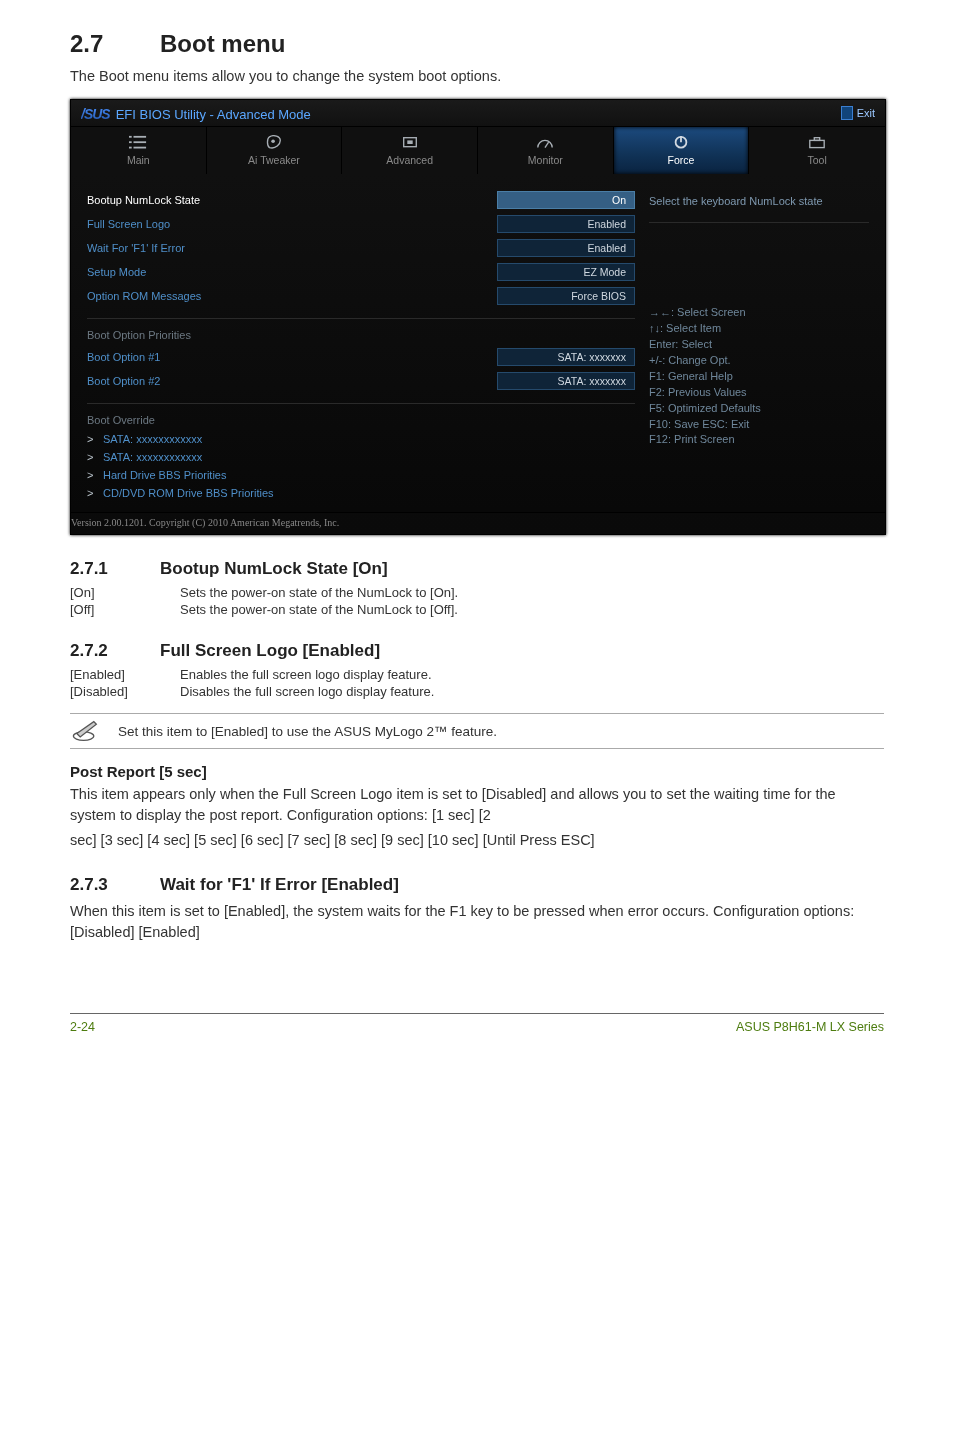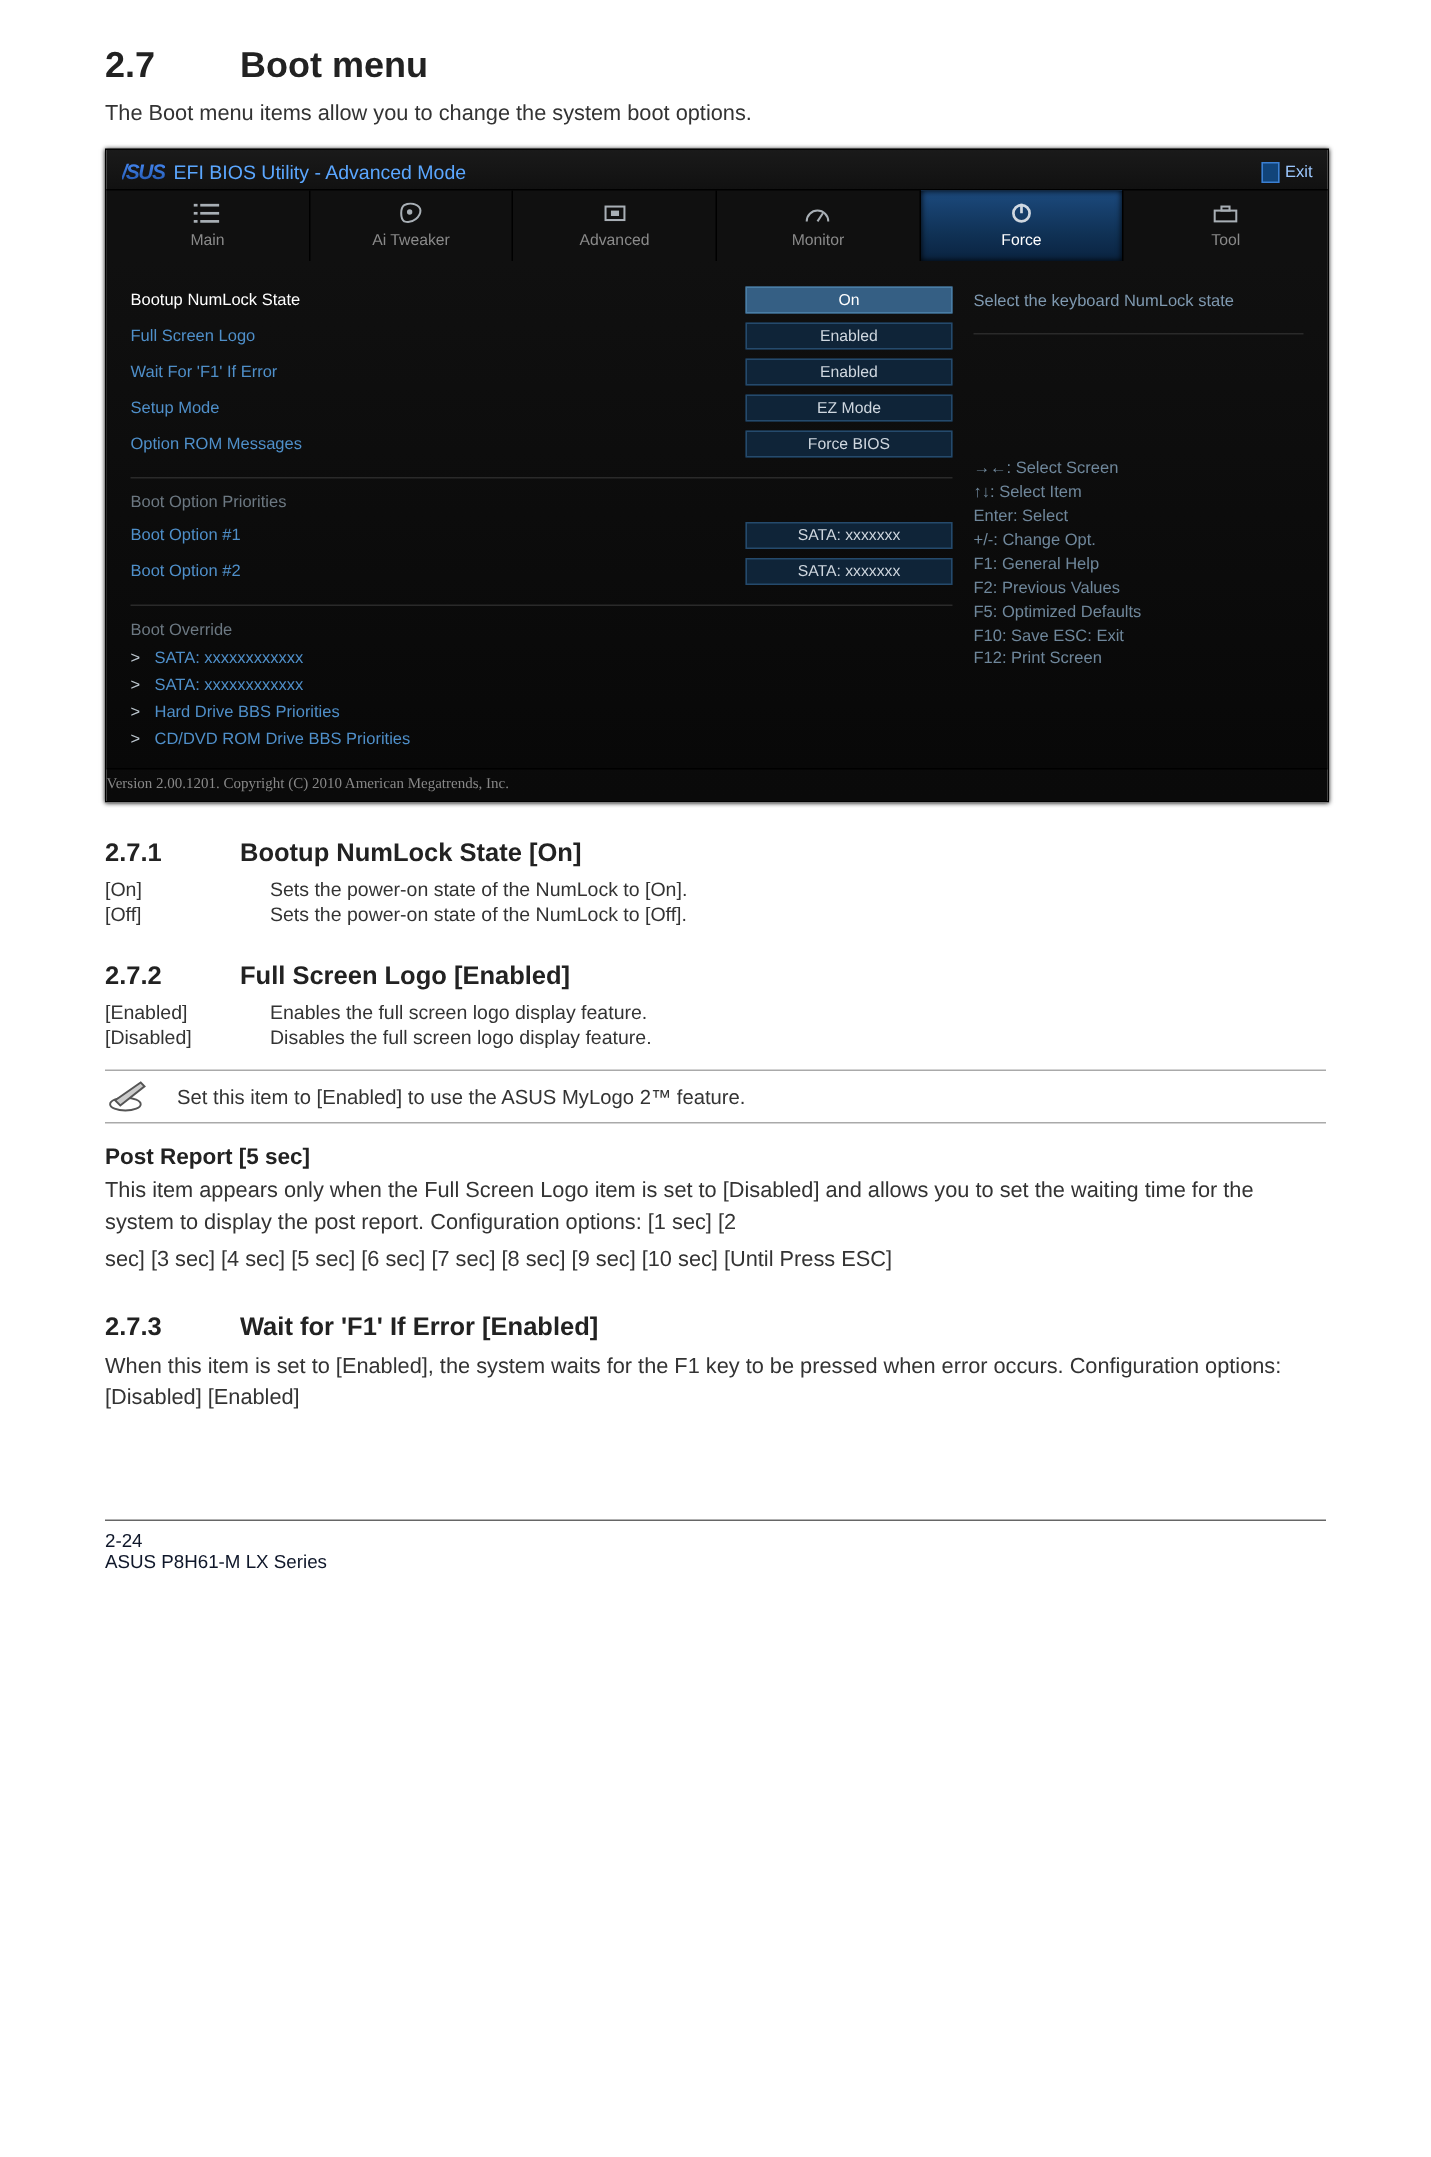--- a/index.html
+++ b/index.html
@@ -29,21 +29,21 @@
   .bios {
     width: 100%;
     background: linear-gradient(#1a1a1a, #0e0e0e 8%, #0a0a0a);
     border: 1px solid #000;
     color: #c8c8c8;
     font-size: 11px;
     font-family: Arial, sans-serif;
     box-shadow: 0 0 3px #000;
   }
   .bios-title {
-    display:flex; justify-content: space-between; align-items:flex-end;
+    display:flex; justify-content: space-between; align-items:flex-start;
     padding: 6px 10px 4px 10px;
   }
   .bios-title .left { display:flex; align-items:center; gap:6px; }
   .bios-title .asus-logo {
     font: italic bold 14px Arial;
     background: linear-gradient(#4a90ff, #2255aa);
     -webkit-background-clip: text; background-clip: text; color: transparent;
     letter-spacing: -1px;
   }
   .bios-title .title-text { color: #5ba7ff; font-size: 13px; }
@@ -88,21 +88,21 @@
   }
   .setting .lbl { color:#4f8fc9; }
   .setting .lbl.active { color:#fff; }
   .setting .val {
     min-width: 120px;
     border: 1px solid #254a6c;
     background: #0f2438;
     padding: 2px 8px;
     color:#cfd7df;
     font-size:10.5px;
-    text-align:center;
+    text-align:right;
   }
   .setting .val.highlight { background:#355f84; color:#fff; border-color:#4a7ea6; }
 
   .grp-header { color:#6c7882; margin: 10px 0 4px 0; font-size:11px; }
   .grp-divider { border-top:1px solid #2a2a2a; margin: 10px 0 6px 0; }
 
   .subitem { color:#4f8fc9; padding:3px 0; }
   .subitem .chevron { display:inline-block; width:12px; color:#bbc5cd; margin-right:4px;}
 
   .help-divider { border-top:1px solid #2a2a2a; margin:12px 0; }
@@ -122,21 +122,21 @@
   }
   .noteblock .pen svg { width:34px;height:26px; }
   .noteblock .notetext { font-size:13.5px; }
   h3.terse { font-weight:bold; margin:14px 0 4px 0; font-size:15px; color:#222; }
   p.body { font-size:14.5px; line-height:1.45; margin:4px 0; }
 
   .footer {
     display:flex; justify-content:space-between;
     margin-top:70px; padding-top:6px;
     border-top:1px solid #666;
-    font-size:12.5px; color:#0f172a;flex-direction:column;
+    font-size:12.5px; color:#4d7c0f;
   }
 
   
   .ico-svg { fill:#cfd7df; }
   .tab.active .ico-svg { fill:#fff; }
 </style>
 </head>
 <body>
 
 <div class="page">

